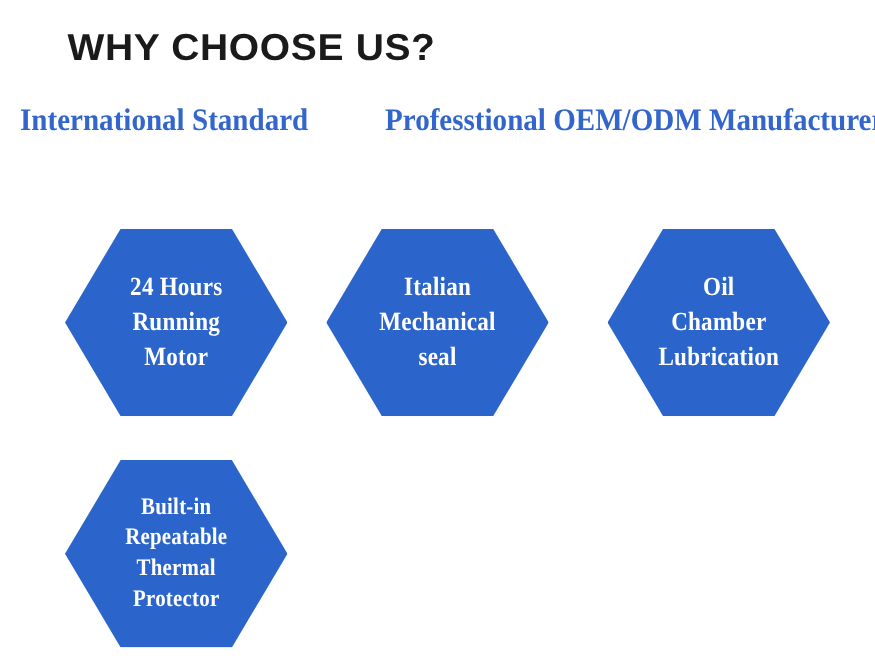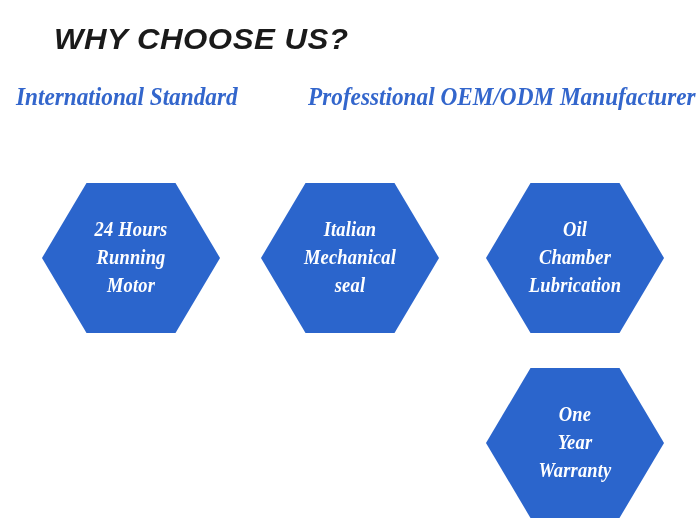--- a/index.html
+++ b/index.html
@@ -12,21 +12,20 @@
     height: 528px;
     overflow: hidden;
     font-family: "Liberation Sans", sans-serif;
     -webkit-font-smoothing: antialiased;
   }
   #page {
     position: relative;
     width: 700px;
     height: 384px;
     background: #ffffff;
-    font-style: italic;
   }
 
   
   .page-title {
     position: absolute;
     left: 54px;
     top: 2px;
     font-family: "Liberation Sans", sans-serif;
     font-weight: bold;
     font-size: 30px;
@@ -100,21 +99,21 @@
     box-sizing: border-box;
   }
   .hex-label.lines-4 {
     font-size: 19px;
     line-height: 1.3;
   }
 
   
   .row-1 { top: 183px; }
   .row-2 { top: 368px; }
-  .col-1 { left: 42px; }
+  .col-1 { left: 52px; }
   .col-2 { left: 261px; }
   .col-3 { left: 486px; }
 </style>
 </head>
 <body>
 
 <div id="page">
 
   <h1 class="page-title">WHY CHOOSE US?</h1>
 
@@ -139,23 +138,24 @@
 Lubrication</div>
     </div>
 
     <div class="hex-cell row-1 col-2">
       <div class="hex-shape"></div>
       <div class="hex-label lines-3">Italian
 Mechanical
 seal</div>
     </div>
 
+    <div class="hex-cell row-2 col-1">
+      <div class="hex-shape"></div>
+      <div class="hex-label lines-4">Built-in
+Repeatable
+Thermal
+Protector</div>
+    </div>
 
 
-    <div class="hex-cell row-2 col-3">
-      <div class="hex-shape"></div>
-      <div class="hex-label lines-3">One
-Year
-Warranty</div>
-    </div>
 
   </div>
 </div>
 
 </body></html>

